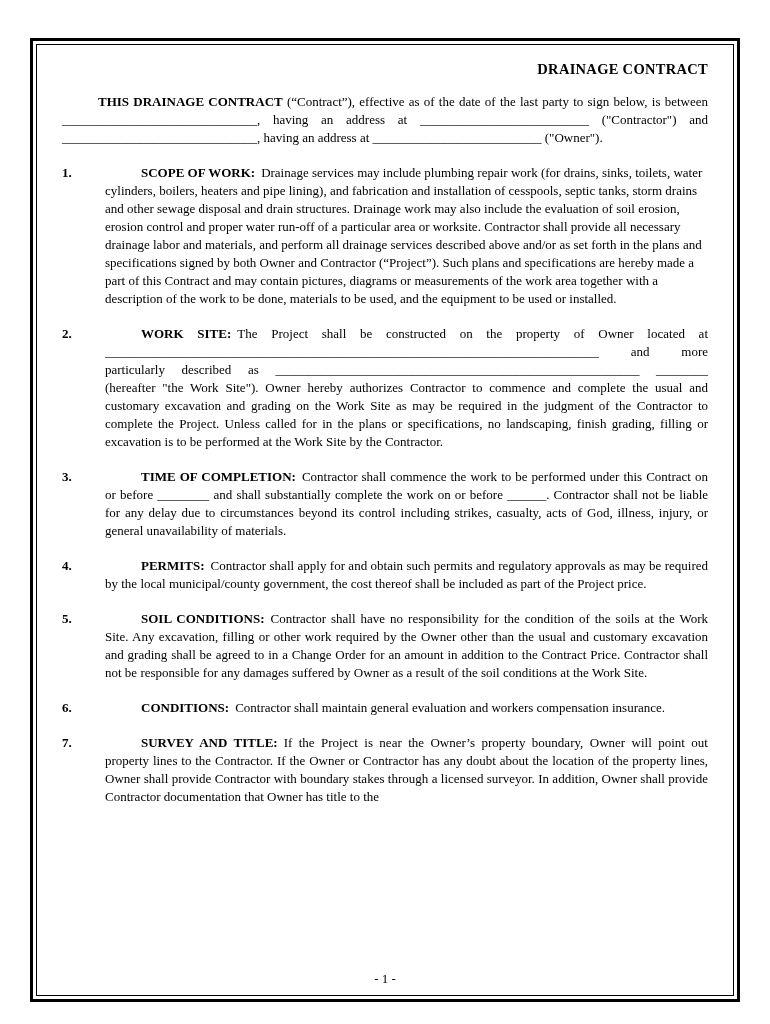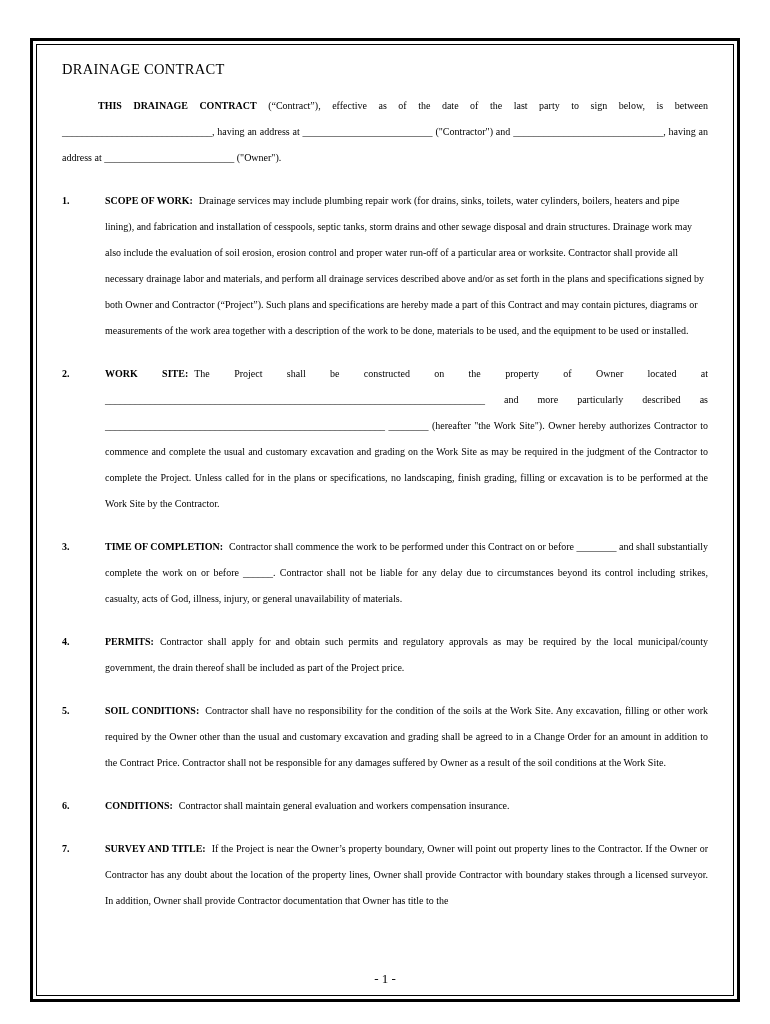--- a/index.html
+++ b/index.html
@@ -20,47 +20,48 @@
     padding:3px;
   }
   .frame-inner {
     width:100%; height:100%;
     border:1px solid #000;
     position:relative;
     padding:16px 25px 26px 25px;
     overflow:hidden;
   }
   .title {
-    text-align:left;
+    text-align:right;
     font-size:14.5px;
-    font-weight:normal;
+    font-weight:bold;
     letter-spacing:0.3px;
     margin-bottom:15px;
   }
   .para, .sec-body, .num {
-    font-size:10px;
-    line-height:26px;
+    font-size:13px;
+    line-height:18px;
   }
   .para { margin-bottom:17px; }
   .intro { text-indent:36px; }
   .justify { text-align:justify; }
   .section {
     position:relative;
     padding-left:43px;
     margin-bottom:17px;
   }
   .section:last-of-type { margin-bottom:0; }
   .section .num {
     position:absolute;
     left:0; top:0;
     font-weight:bold;
   }
   .sec-heading {
     font-weight:bold;
     margin-right:6px;
+    margin-left:36px;
   }
   .blank { letter-spacing:0; white-space:normal; }
   .footer {
     position:absolute;
     left:0; right:0; bottom:8px;
     text-align:center;
     font-size:13px;
     line-height:16px;
     background:#fff;
   }
@@ -87,21 +88,21 @@
         <p class="sec-body justify"><b class="sec-heading">WORK SITE:</b><span>The Project shall be constructed on the property of Owner located at </span><span class="blank">____________________________________________________________________________</span><span> and more particularly described as </span><span class="blank">________________________________________________________</span><span> </span><span class="blank">________</span><span> (hereafter "the Work Site").  Owner hereby authorizes Contractor to commence and complete the usual and customary excavation and grading on the Work Site as may be required in the judgment of the Contractor to complete the Project.  Unless called for in the plans or specifications, no landscaping, finish grading, filling or excavation is to be performed at the Work Site by the Contractor.</span></p>
       </div>
 
       <div class="section">
         <span class="num">3.</span>
         <p class="sec-body justify"><b class="sec-heading">TIME OF COMPLETION:</b><span>Contractor shall commence the work to be performed under this Contract on or before </span><span class="blank">________</span><span> and shall substantially complete the work on or before </span><span class="blank">______</span><span>. Contractor shall not be liable for any delay due to circumstances beyond its control including strikes, casualty, acts of God, illness, injury, or general unavailability of materials.</span></p>
       </div>
 
       <div class="section">
         <span class="num">4.</span>
-        <p class="sec-body justify"><b class="sec-heading">PERMITS:</b><span>Contractor shall apply for and obtain such permits and regulatory approvals as may be required by the local municipal/county government, the drain thereof shall be included as part of the Project price.</span></p>
+        <p class="sec-body justify"><b class="sec-heading">PERMITS:</b><span>Contractor shall apply for and obtain such permits and regulatory approvals as may be required by the local municipal/county government, the cost thereof shall be included as part of the Project price.</span></p>
       </div>
 
       <div class="section">
         <span class="num">5.</span>
         <p class="sec-body justify"><b class="sec-heading">SOIL CONDITIONS:</b><span>Contractor shall have no responsibility for the condition of the soils at the Work Site.  Any excavation, filling or other work required by the Owner other than the usual and customary excavation and grading shall be agreed to in a Change Order for an amount in addition to the Contract Price.  Contractor shall not be responsible for any damages suffered by Owner as a result of the soil conditions at the Work Site.</span></p>
       </div>
 
       <div class="section">
         <span class="num">6.</span>
         <p class="sec-body"><b class="sec-heading">CONDITIONS:</b><span>Contractor shall maintain general evaluation and workers compensation insurance.</span></p>

